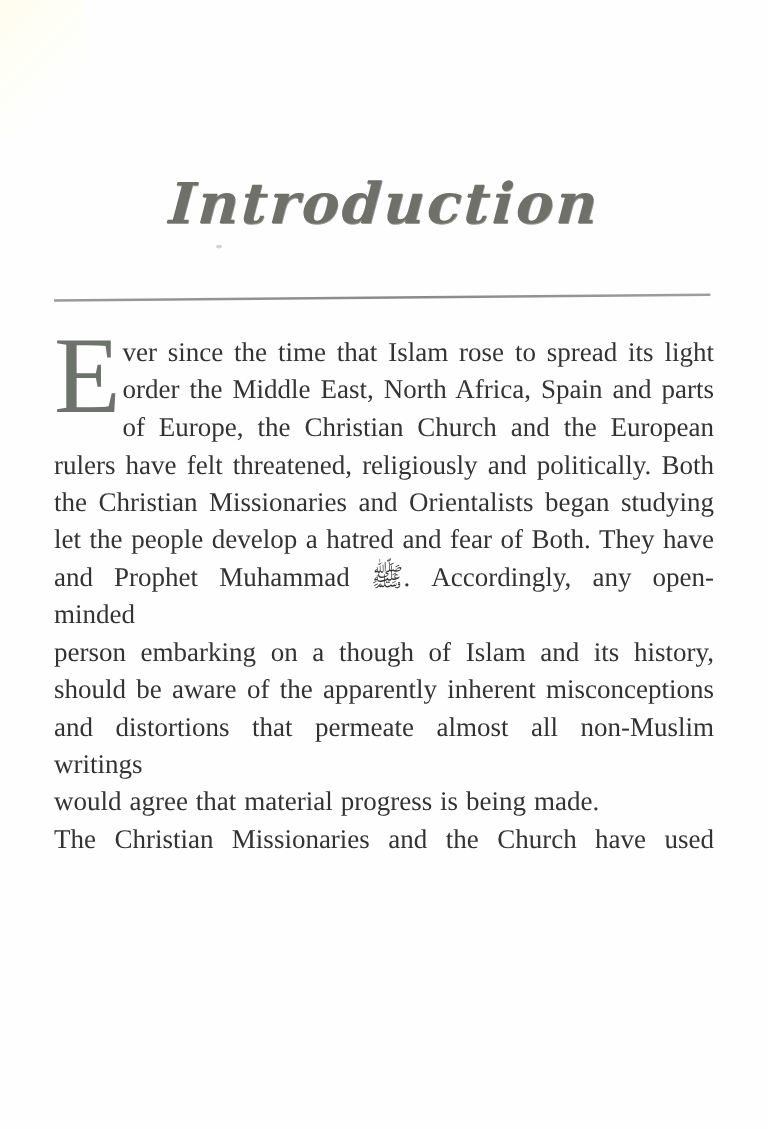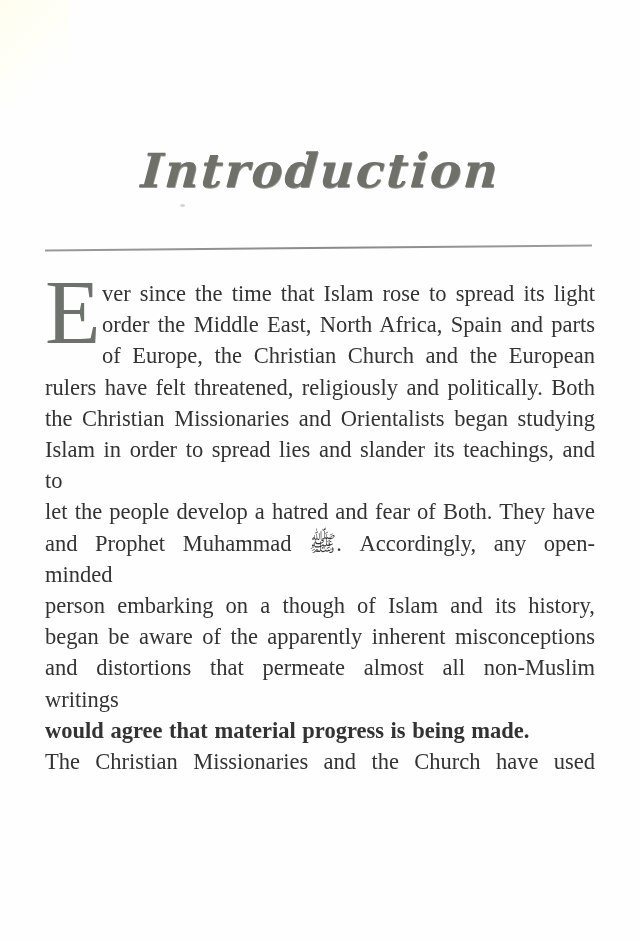--- a/index.html
+++ b/index.html
@@ -66,21 +66,20 @@
     word-spacing: 1px;
   }
   .paragraph { margin: 0; }
   .line {
     text-align: justify;
     text-align-last: justify;
     white-space: normal;
   }
   .line.flush {
     text-align-last: left;
-    font-weight: bold;
   }
   .dropcap {
     float: left;
     width: 57px;
     height: 88px;
     font-size: 91px;
     line-height: 70px;
     color: #6e726c;
     overflow: visible;
   }
@@ -100,25 +99,24 @@
   <div class="rule"></div>
 
   <div class="body-text">
       <div class="paragraph">
         <div class="dropcap">E</div>
         <div class="line">ver since the time that Islam rose to spread its light</div>
         <div class="line">order the Middle East, North Africa, Spain and parts</div>
         <div class="line">of Europe, the Christian Church and the European</div>
         <div class="line">rulers have felt threatened, religiously and politically. Both</div>
         <div class="line">the Christian Missionaries and Orientalists began studying</div>
-        <div class="line">Islam in order to spread lies and slander its teachings, and to</div>
         <div class="line">let the people develop a hatred and fear of Both. They have</div>
         <div class="line">and Prophet Muhammad ﷺ. Accordingly, any open-minded</div>
         <div class="line">person embarking on a though of Islam and its history,</div>
-        <div class="line">began be aware of the apparently inherent misconceptions</div>
+        <div class="line">should be aware of the apparently inherent misconceptions</div>
         <div class="line">and distortions that permeate almost all non-Muslim writings</div>
         <div class="line flush">would agree that material progress is being made.</div>
       </div>
       <div class="paragraph">
         <div class="line">The Christian Missionaries and the Church have used</div>
       </div>
     </div>
 
 </div>
 

